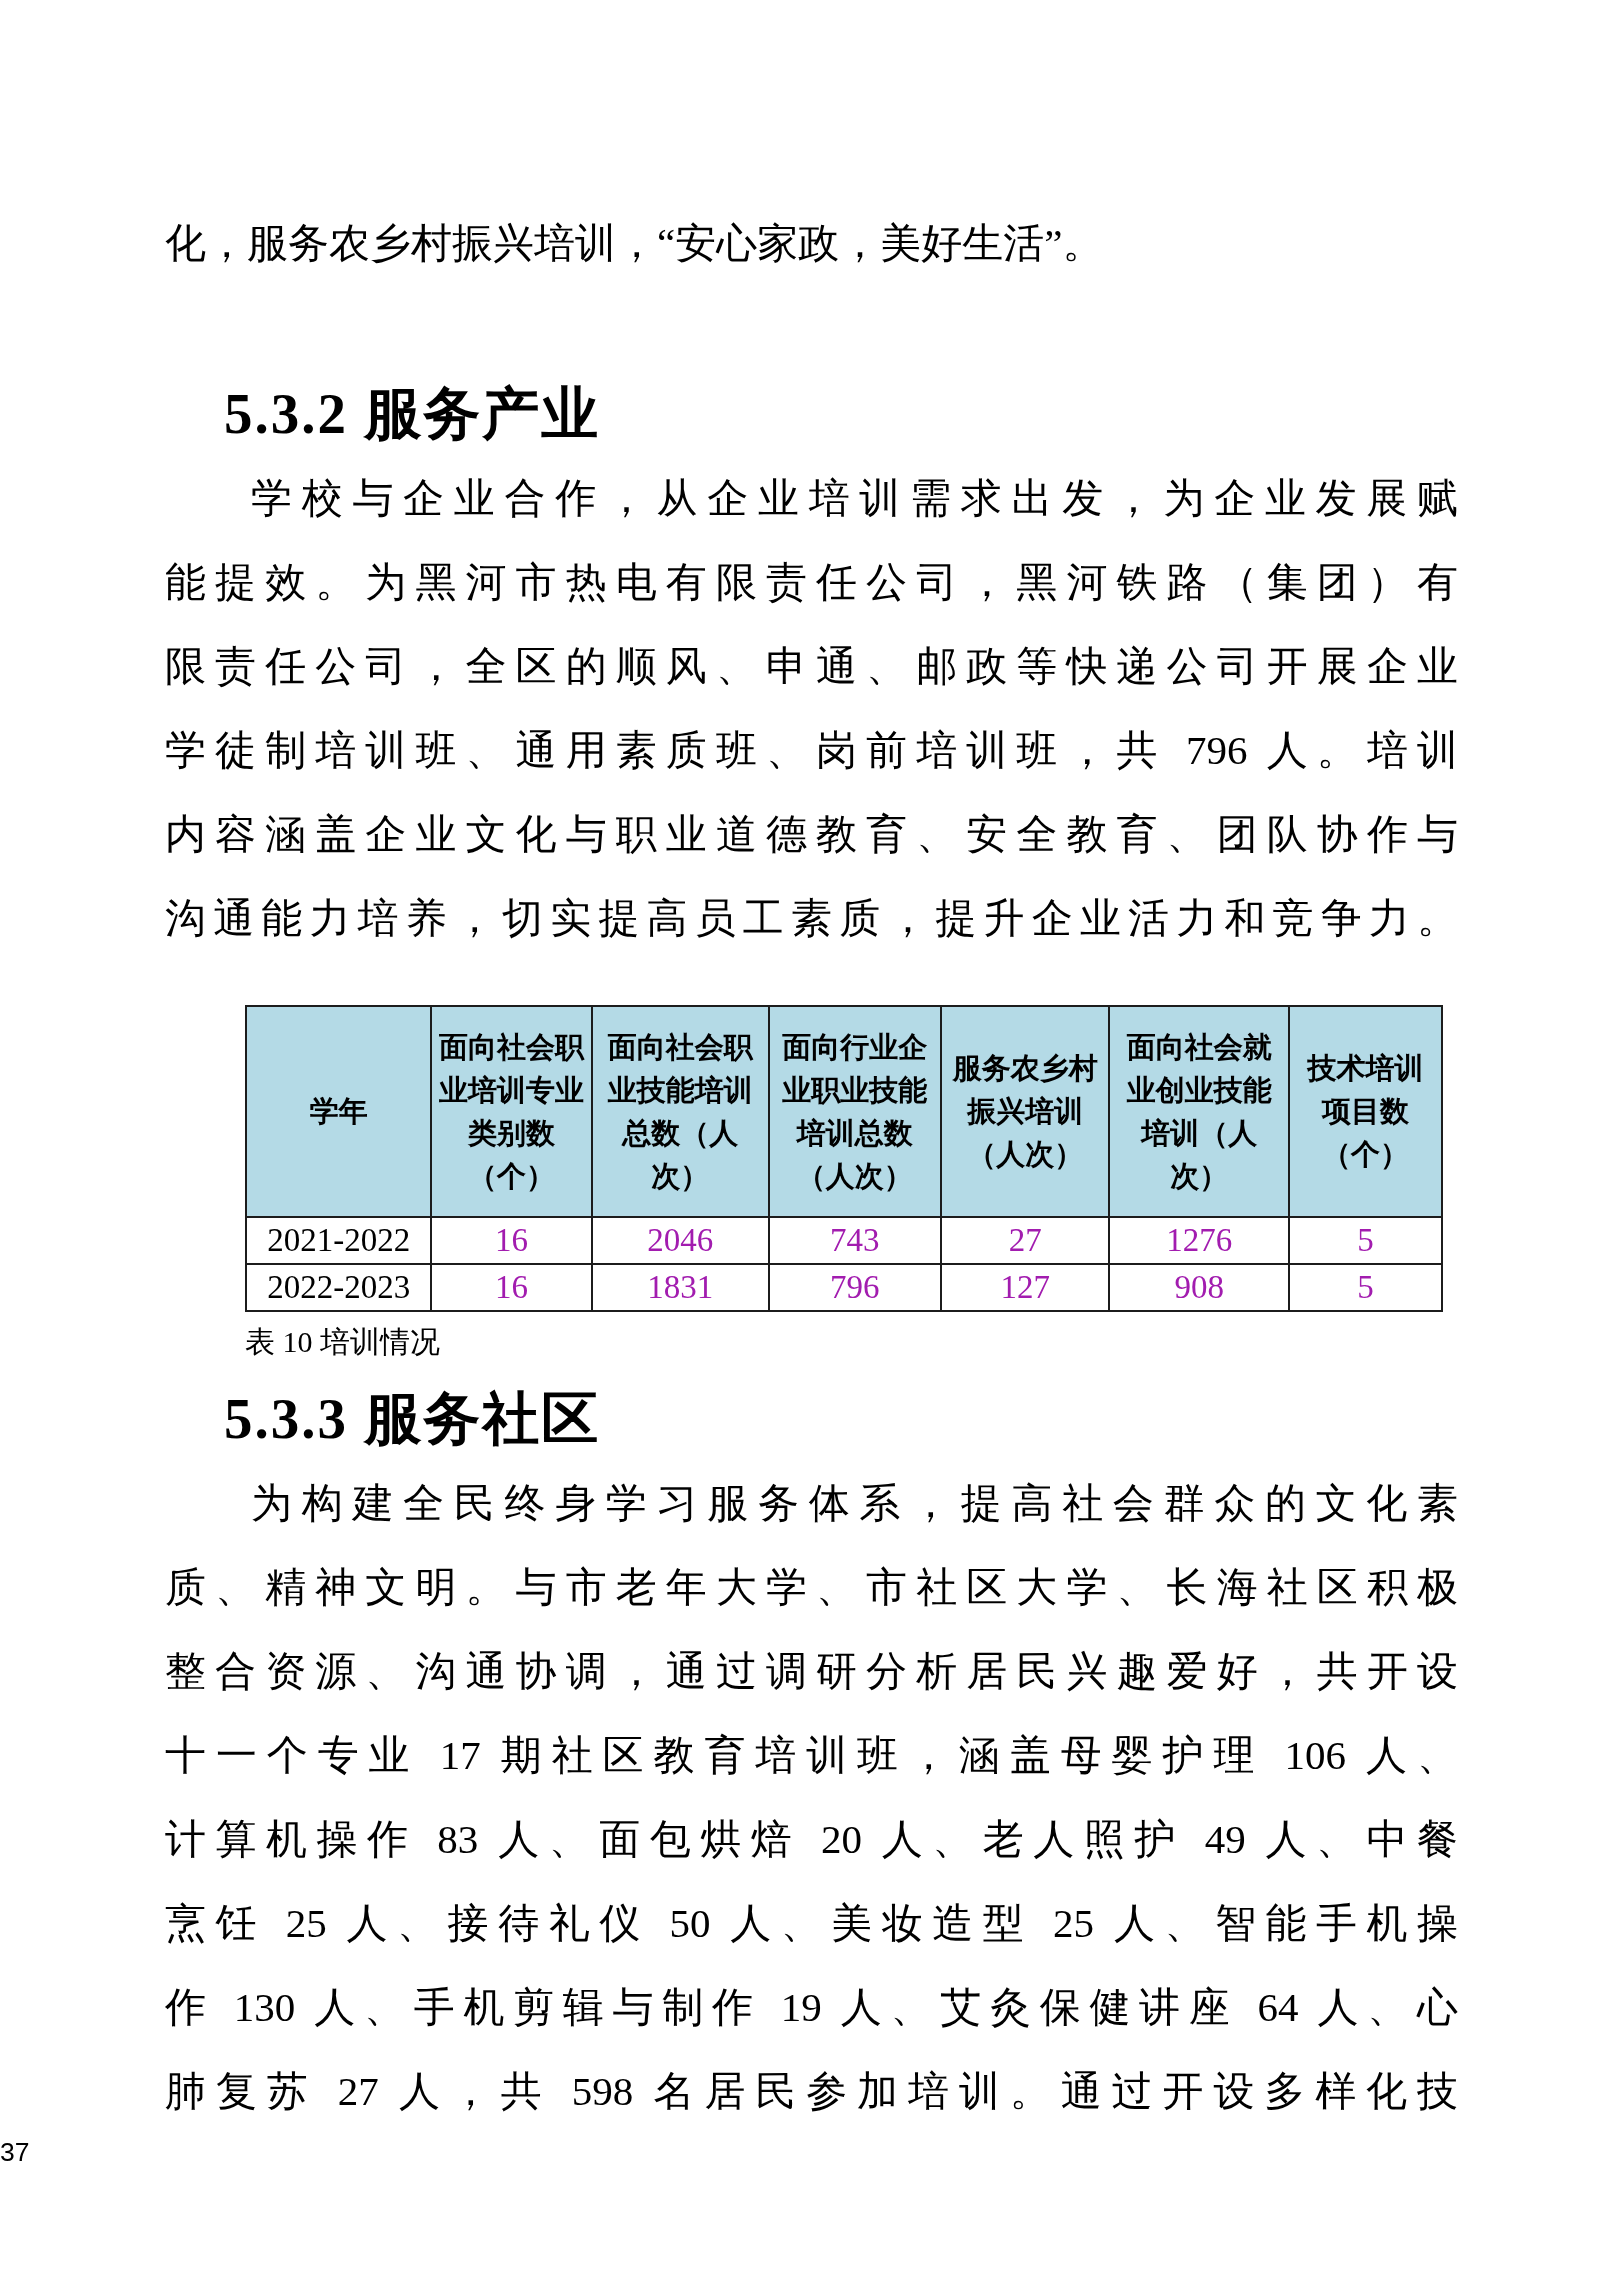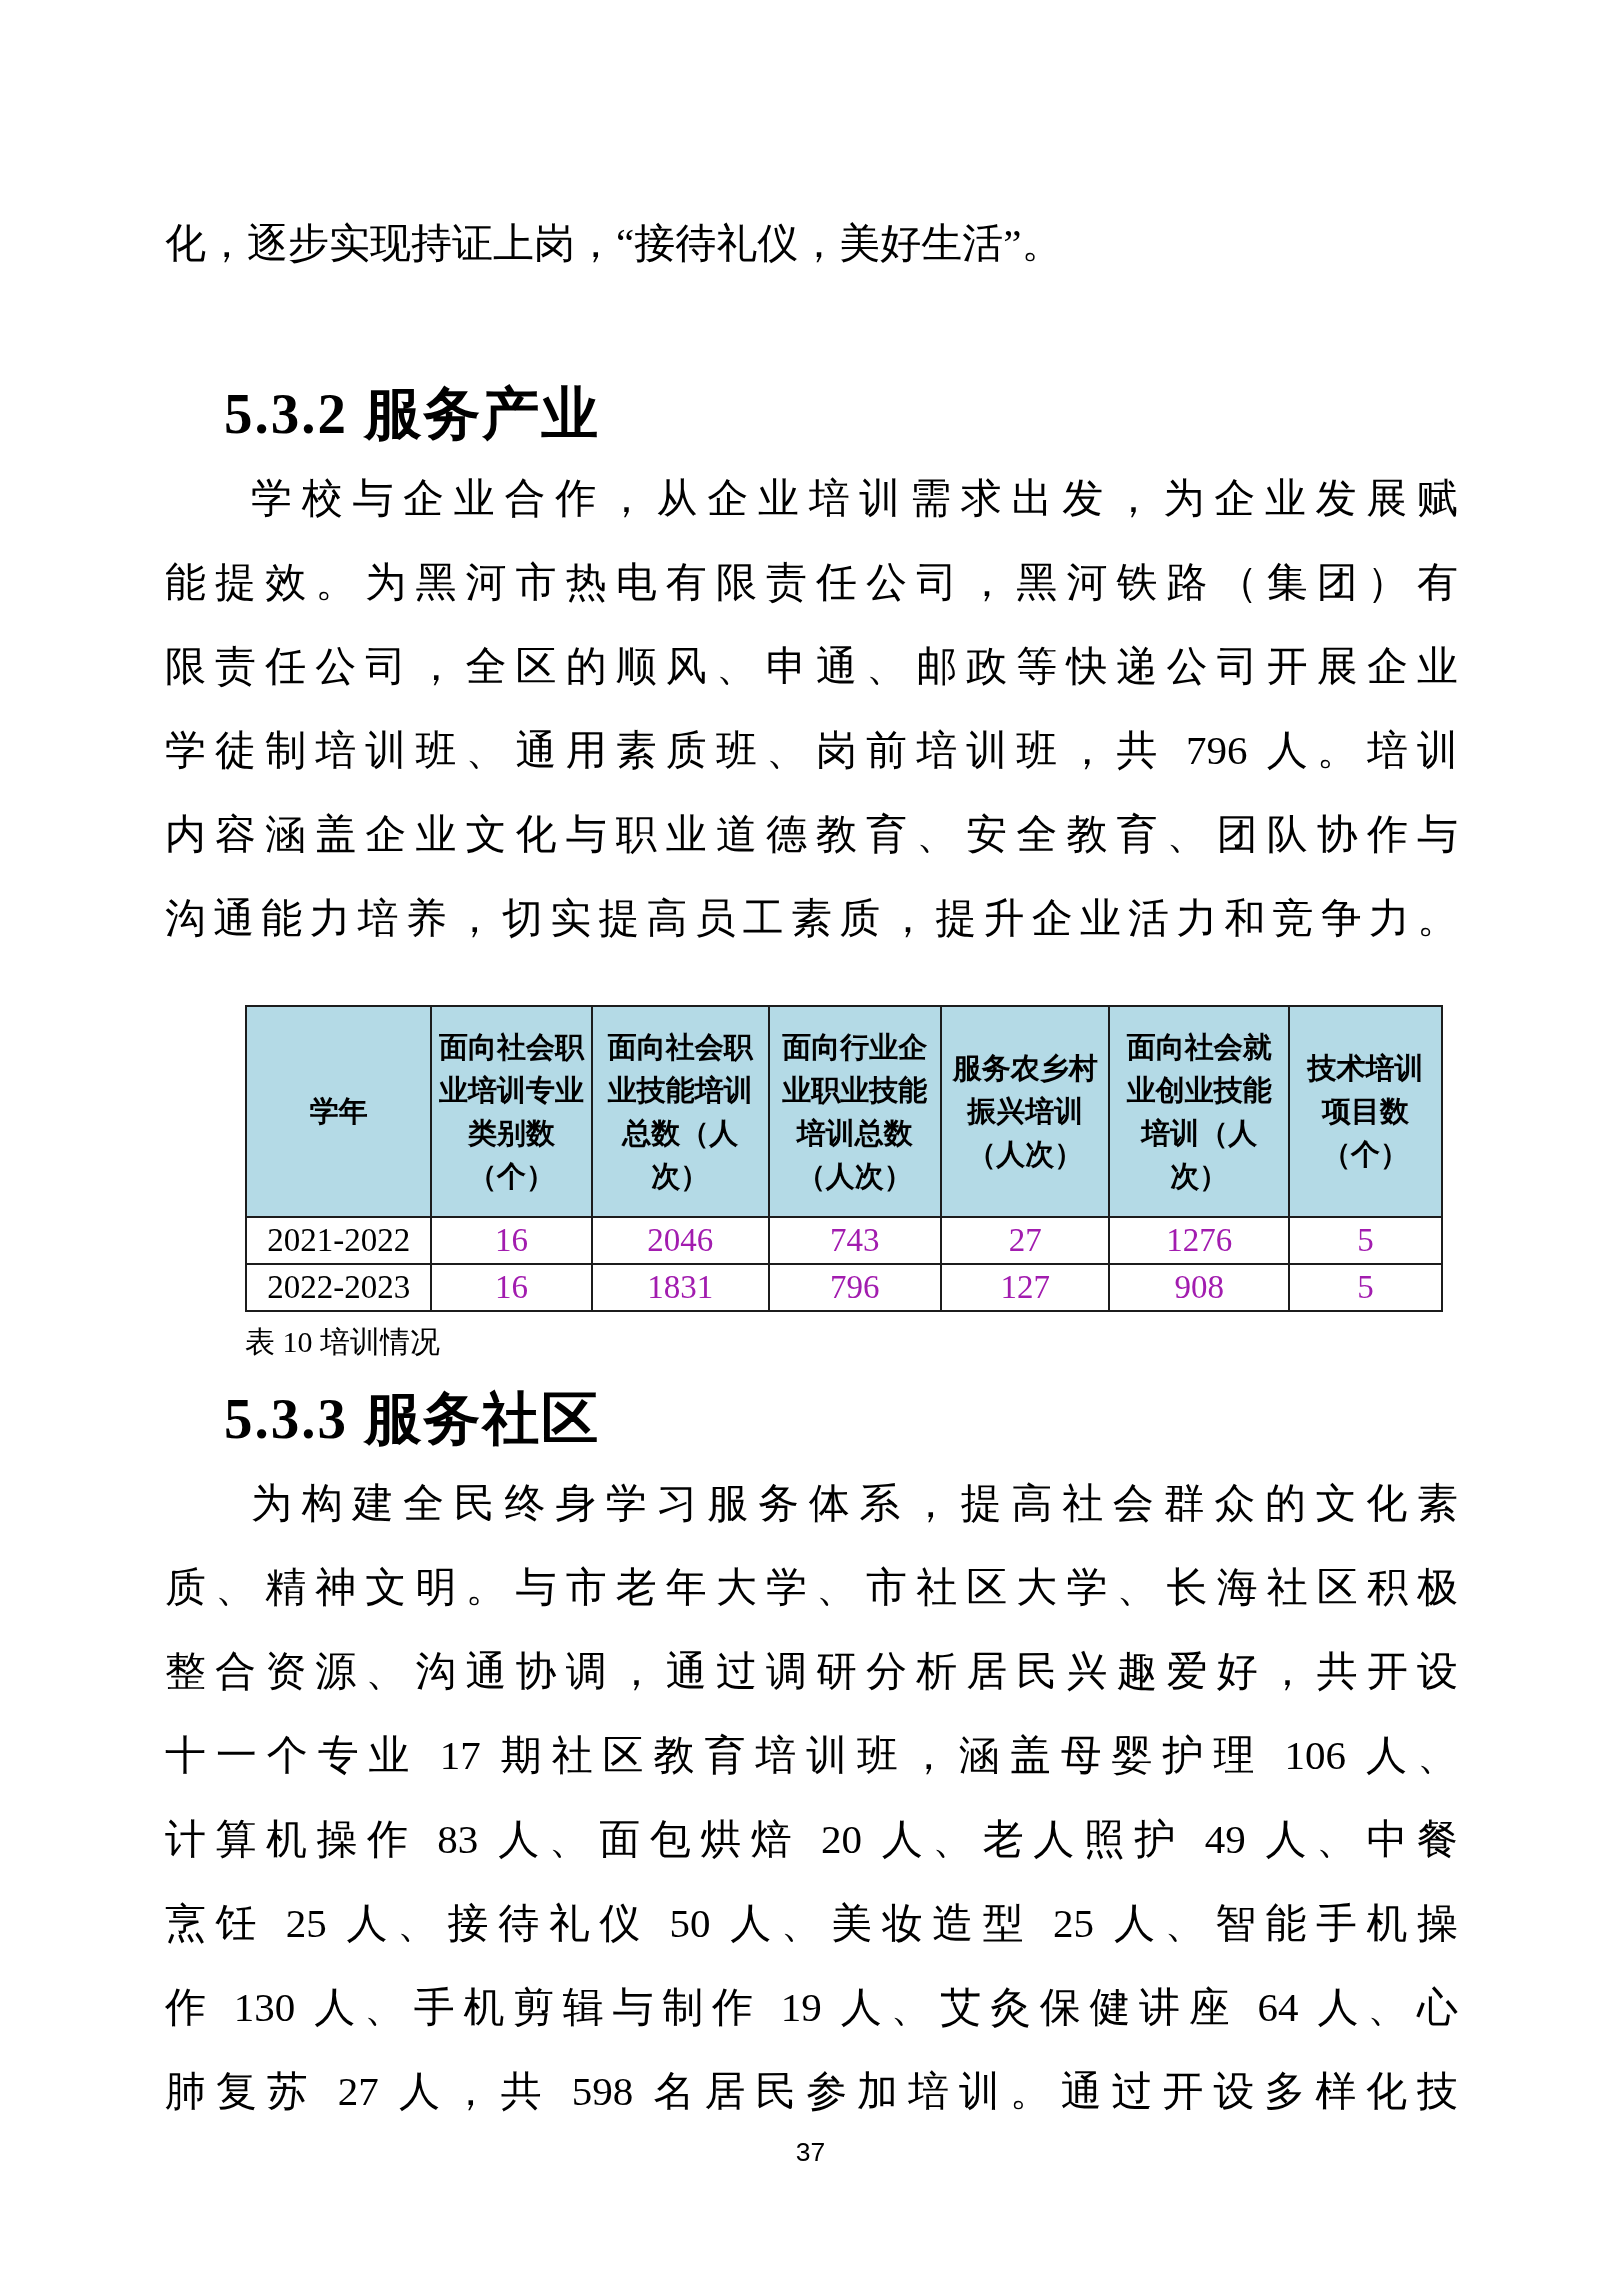--- a/index.html
+++ b/index.html
@@ -83,31 +83,30 @@
     line-height: 43px;
     text-align: left;
     width: 1198px;
     margin-left: 80px;
   }
   .pageno {
     position: absolute;
     bottom: 125px;
     left: 0;
     width: 1621px;
-    text-align: center;
     font-size: 26.5px;
     font-family: "Liberation Sans", "DejaVu Sans", sans-serif;
   }
 </style>
 </head>
 <body>
 
 <div class="page">
 
-  <div class="line no-just">化，逐步实现持证上岗，“接待礼仪，美好生活”。</div>
+  <div class="line no-just">化，服务农乡村振兴培训，“安心家政，美好生活”。</div>
 
   <h2 class="heading h532">5.3.2 服务产业</h2>
 
   <div>
     <div class="line indent">学校与企业合作，从企业培训需求出发，为企业发展赋</div>
     <div class="line">能提效。为黑河市热电有限责任公司，黑河铁路（集团）有</div>
     <div class="line">限责任公司，全区的顺风、申通、邮政等快递公司开展企业</div>
     <div class="line">学徒制培训班、通用素质班、岗前培训班，共 796 人。培训</div>
     <div class="line">内容涵盖企业文化与职业道德教育、安全教育、团队协作与</div>
     <div class="line">沟通能力培养，切实提高员工素质，提升企业活力和竞争力。</div>

